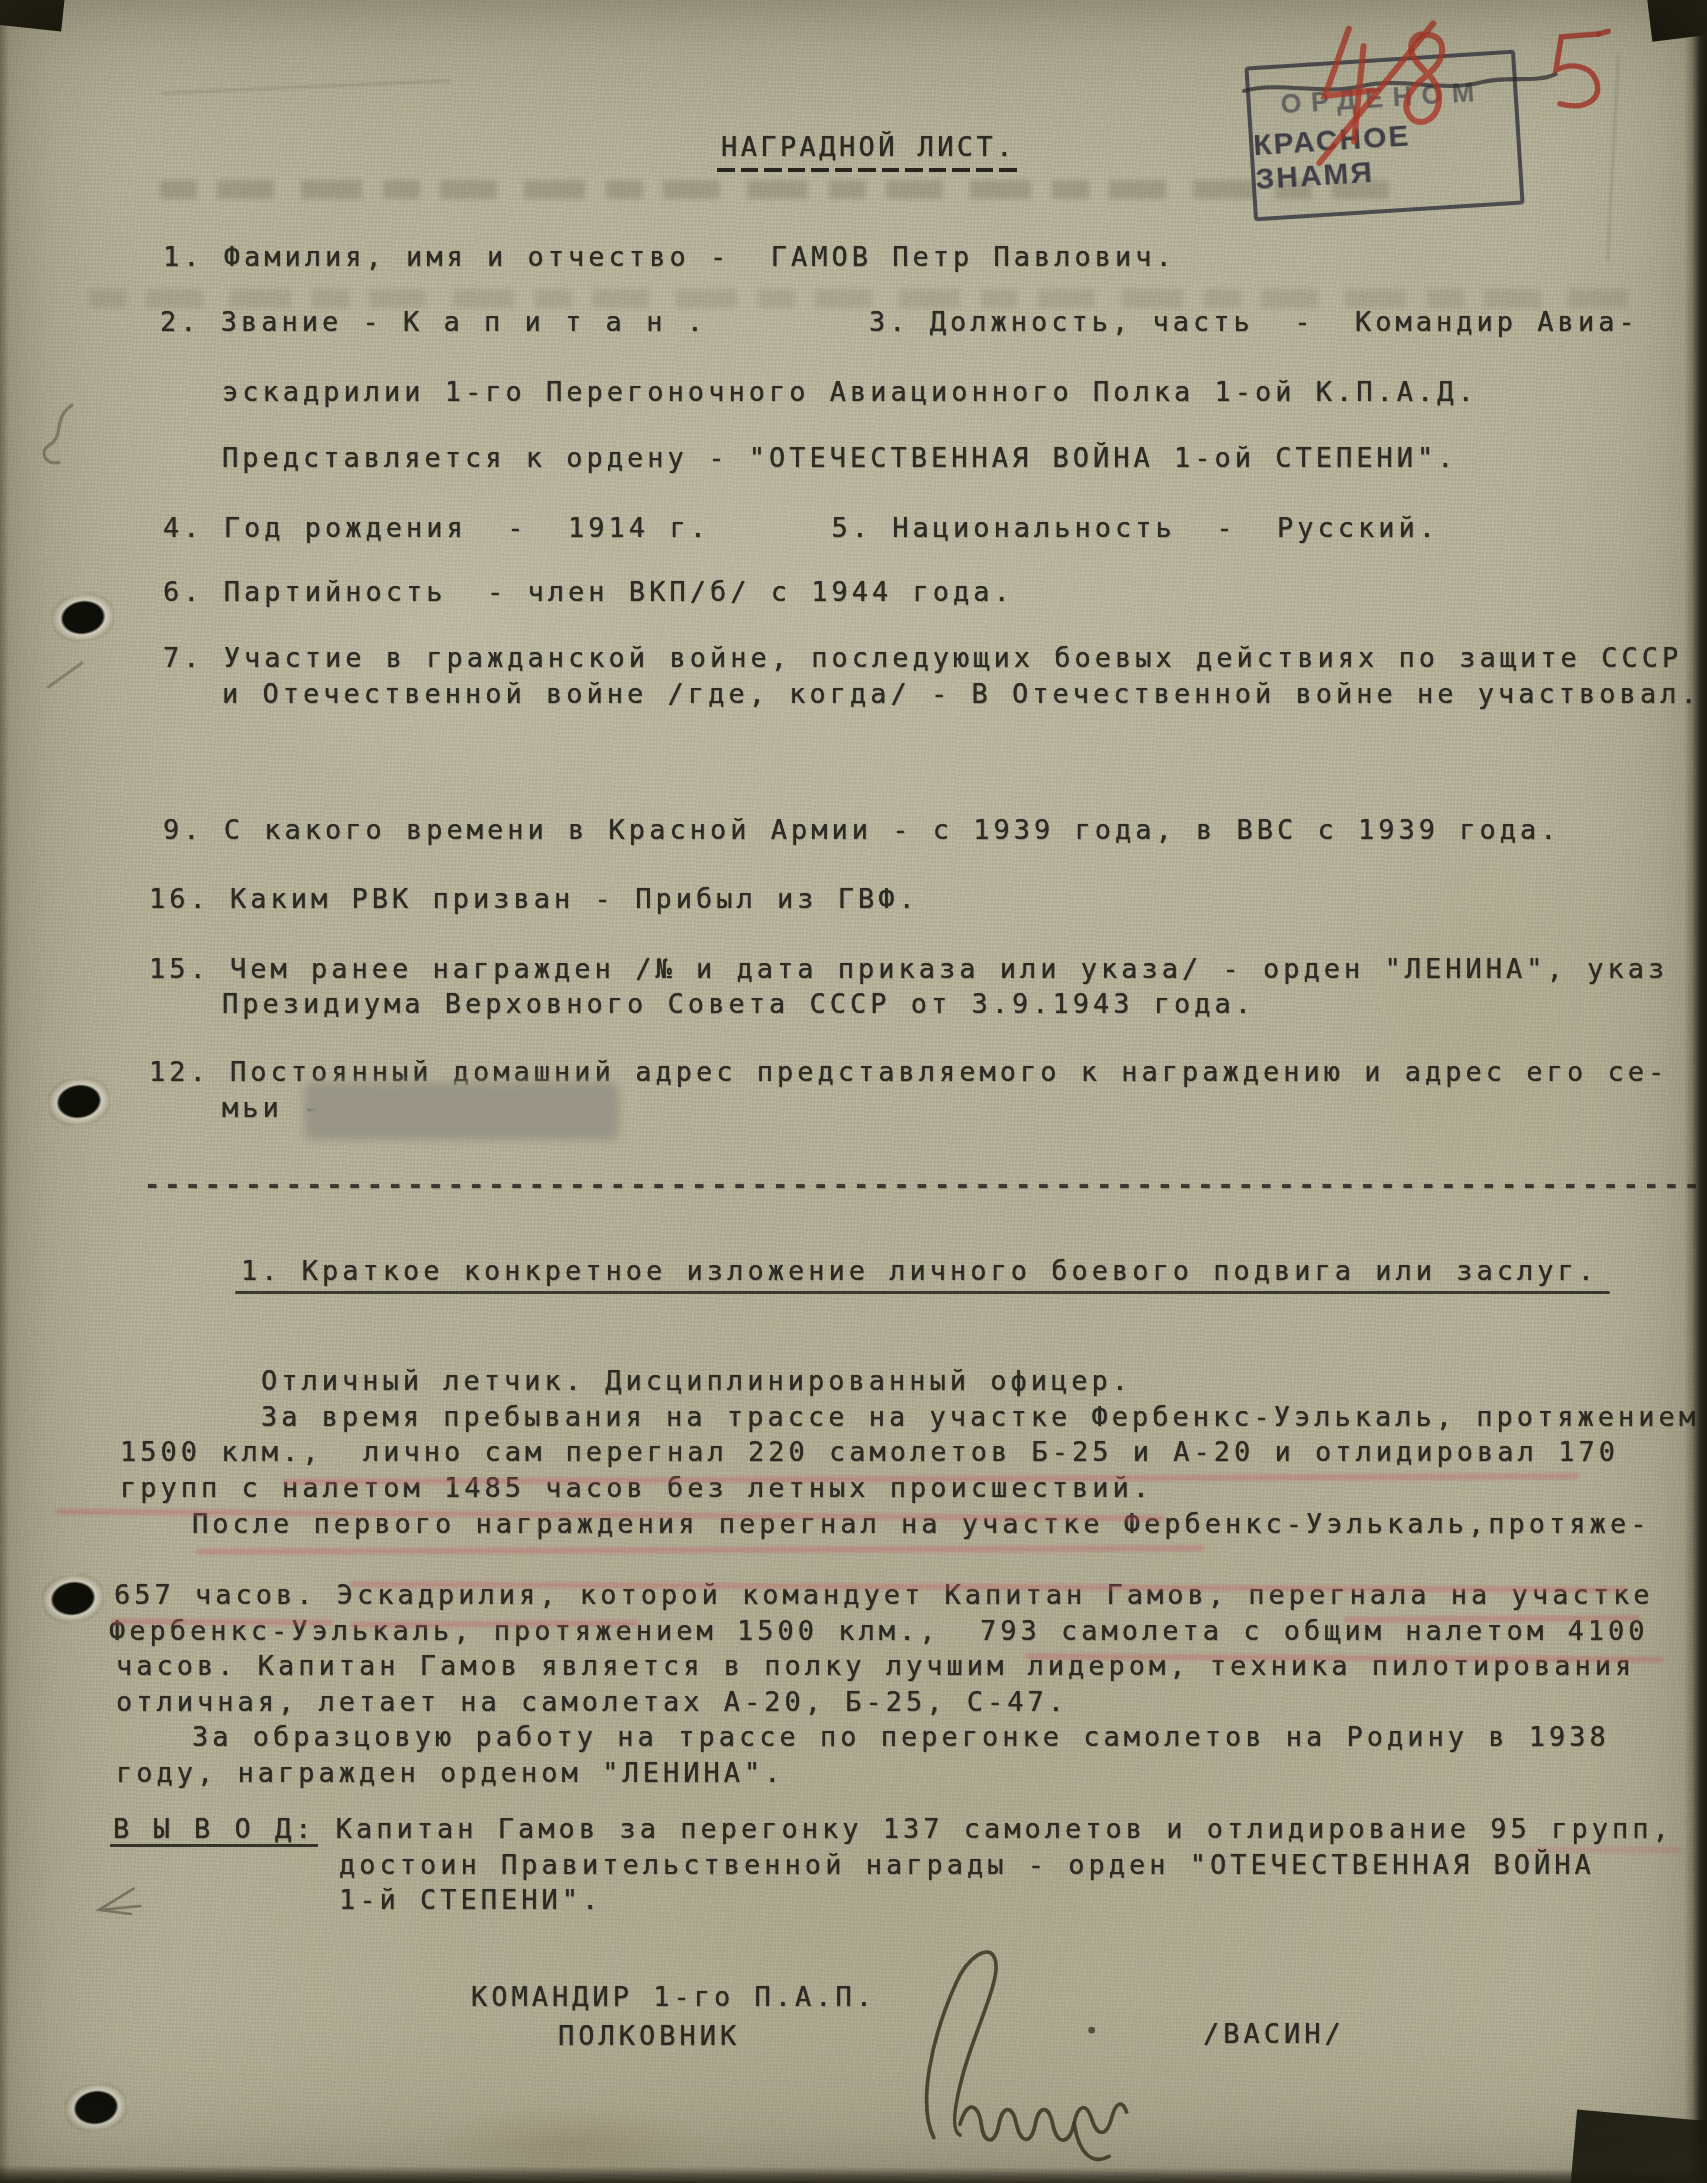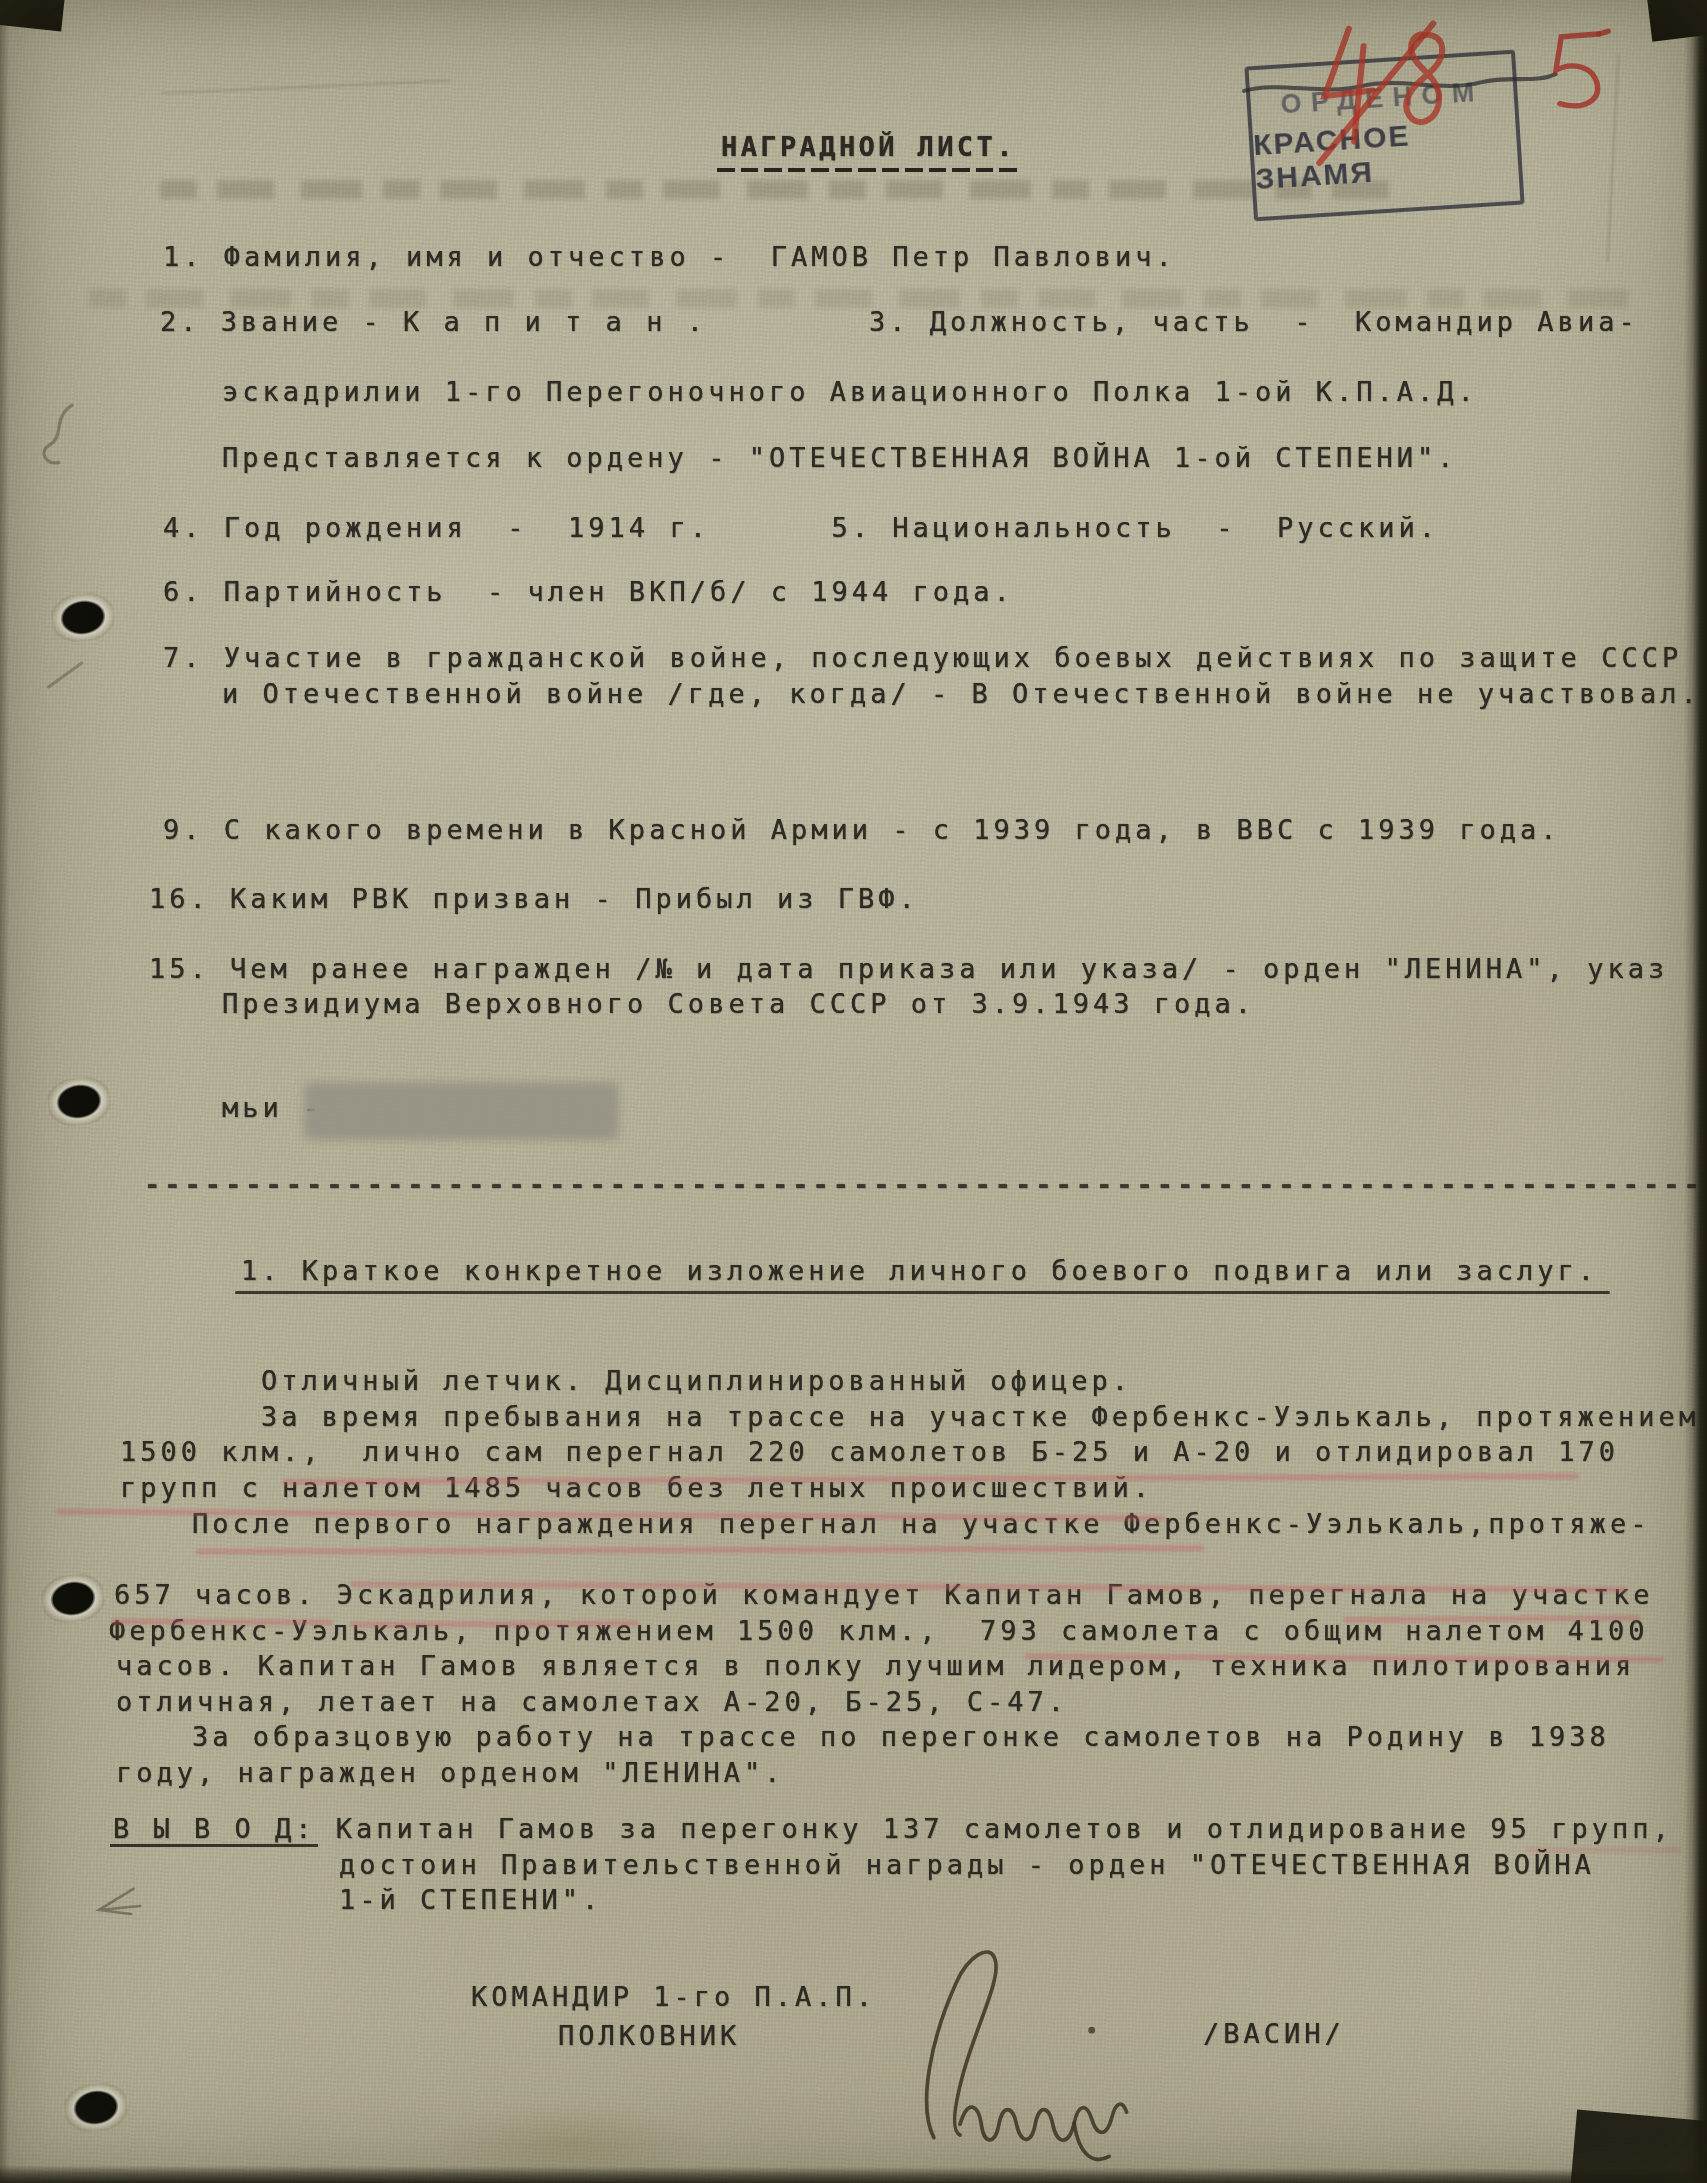--- a/index.html
+++ b/index.html
@@ -7,21 +7,21 @@
         background-color:#b5b198;
         background-image:
           radial-gradient(ellipse 1277px 874px at 48% 28%, rgba(255,255,248,0.10), rgba(0,0,0,0) 62%),
           radial-gradient(ellipse 1546px 1143px at 52% 88%, rgba(118,108,76,0.12), rgba(0,0,0,0) 72%),
           repeating-linear-gradient(92deg, rgba(255,255,255,0.045) 0 1.3px, rgba(0,0,0,0.018) 1.3px 3.4px),
           repeating-linear-gradient(2deg, rgba(88,82,60,0.05) 0 2px, rgba(255,255,255,0.03) 2px 4px);
         font-family:"DejaVu Sans Mono", monospace;}
   .tw{position:absolute;font-family:"DejaVu Sans Mono",monospace;font-size:27px;letter-spacing:4px;
       color:#26241d;white-space:pre;line-height:1;opacity:.95;
       text-shadow:0 0 0.8px rgba(38,35,27,.9), 0.7px 0.7px 0 rgba(38,35,27,.22);filter:blur(0.1px);}
-  .title{top:133px;left:721px;font-weight:bold;letter-spacing:3.4px;}
+  .title{top:133px;left:721px;font-weight:normal;letter-spacing:3.4px;}
   .title-underline{position:absolute;top:168px;left:717px;width:304px;height:4px;filter:blur(0.5px);
       background:repeating-linear-gradient(90deg, rgba(28,26,20,.92) 0 17.5px, rgba(28,26,20,0) 17.5px 23.5px);}
   .l0{top:243px;left:163px}.l1{top:308px;left:160px}.l2{top:378px;left:222px}
   .l3{top:444px;left:222px}.l4{top:514px;left:163px}.l5{top:578px;left:163px}
   .l6{top:644px;left:163px}.l7{top:680px;left:222px}.l8{top:752px;left:163px}
   .l9{top:816px;left:163px}.l10{top:885px;left:149px}.l11{top:955px;left:149px}
   .l12{top:990px;left:222px}.l13{top:1058px;left:149px}.l14{top:1094px;left:222px}
   .divider-line{top:1171px;left:144px;font-weight:bold;opacity:.85}
   .heading{top:1257px;left:241px}
   .heading-underline{position:absolute;top:1291px;left:235px;width:1375px;height:3.4px;
@@ -111,20 +111,21 @@
   <div class="tw l2">эскадрилии 1-го Перегоночного Авиационного Полка 1-ой К.П.А.Д.</div>
   <div class="tw l3">Представляется к ордену - "ОТЕЧЕСТВЕННАЯ ВОЙНА 1-ой СТЕПЕНИ".</div>
   <div class="tw l4">4. Год рождения  -  1914 г.      5. Национальность  -  Русский.</div>
   <div class="tw l5">6. Партийность  - член ВКП/б/ с 1944 года.</div>
   <div class="tw l6">7. Участие в гражданской войне, последующих боевых действиях по защите СССР</div>
   <div class="tw l7">и Отечественной войне /где, когда/ - В Отечественной войне не участвовал.</div>
   <div class="tw l9">9. С какого времени в Красной Армии - с 1939 года, в ВВС с 1939 года.</div>
   <div class="tw l10">16. Каким РВК призван - Прибыл из ГВФ.</div>
   <div class="tw l11">15. Чем ранее награжден /№ и дата приказа или указа/ - орден "ЛЕНИНА", указ</div>
   <div class="tw l12">Президиума Верховного Совета СССР от 3.9.1943 года.</div>
+  <div class="tw l13">12. Постоянный домашний адрес представляемого к награждению и адрес его се-</div>
   <div class="tw l14">мьи -</div>
   <div class="redaction"></div>
 
   <div class="tw divider-line">------------------------------------------------------------------------------</div>
 
   <div class="tw heading">1. Краткое конкретное изложение личного боевого подвига или заслуг.</div>
   <div class="heading-underline"></div>
 
   <div class="tw p0">Отличный летчик. Дисциплинированный офицер.</div>
   <div class="tw p1">За время пребывания на трассе на участке Фербенкс-Уэлькаль, протяжением</div>

